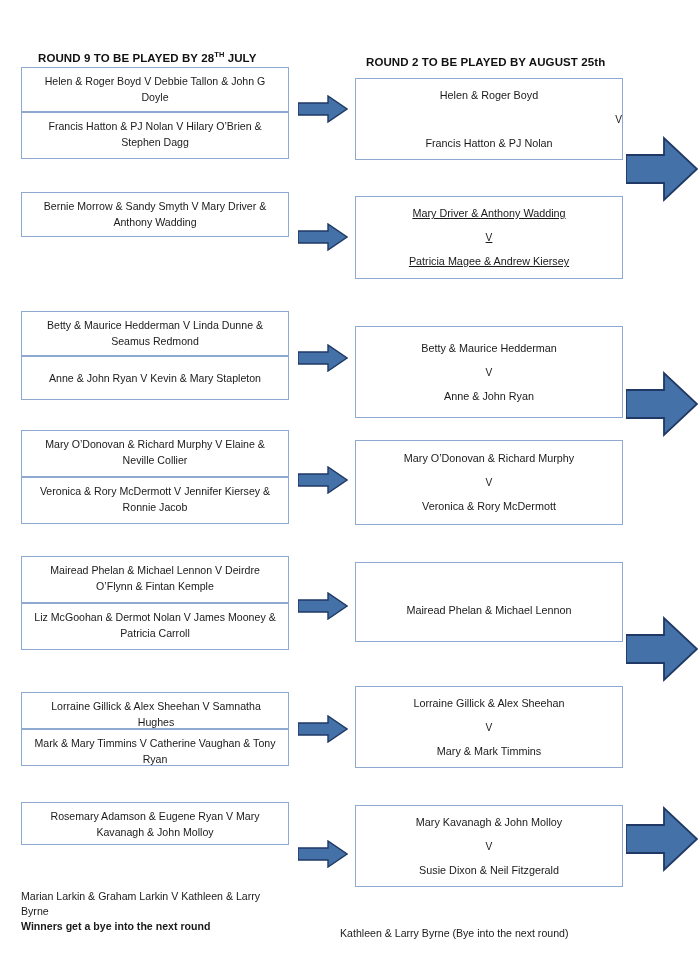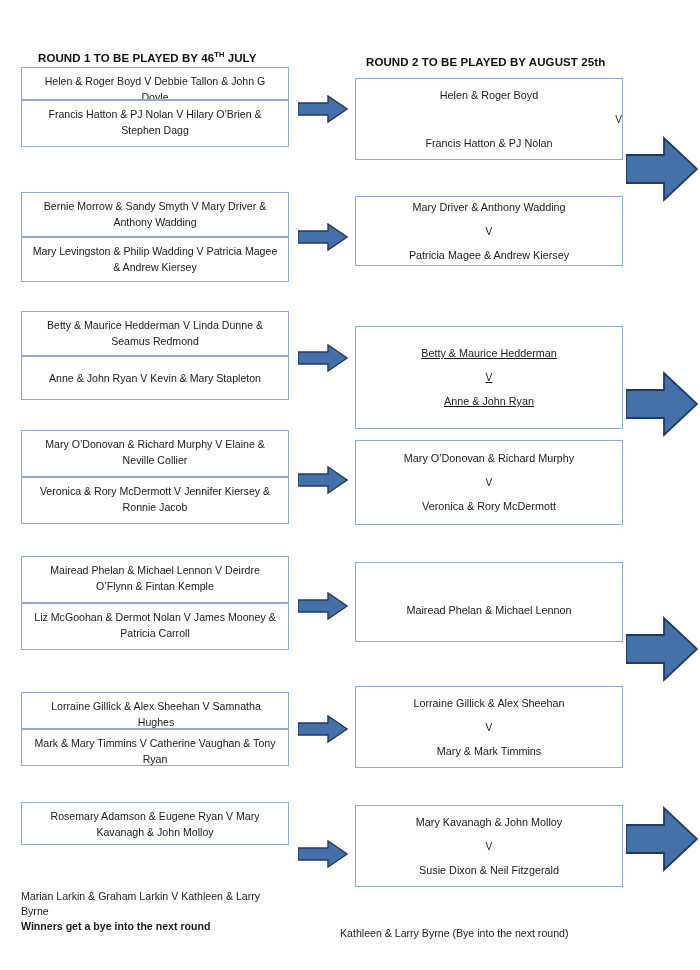--- a/index.html
+++ b/index.html
@@ -115,40 +115,37 @@
   .note.bold { font-weight: bold; }
   #note-left-overflow { left: 21px; top: 889px; width: 268px; }
   #note-left-bye { left: 21px; top: 919px; width: 268px; }
   #note-right-bye { left: 340px; top: 926px; width: 300px; text-align: left; }
 </style>
 </head>
 <body>
 
 <div class="page">
 
-  <div class="col-header" id="r1-header"><span>ROUND 1 TO BE PLAYED BY 46</span><sup>TH</sup><span> JULY</span></div>
+  <div class="col-header" id="r1-header"><span>ROUND 9 TO BE PLAYED BY 28</span><sup>TH</sup><span> JULY</span></div>
 
   <div class="col-header" id="r2-header">ROUND 2 TO BE PLAYED BY AUGUST 25th</div>
 
   <div class="r1-group" style="top:67px;">
-    <div class="r1-box" style="height:33px;">
+    <div class="r1-box" style="height:45px;">
       <div class="txt">Helen &amp; Roger Boyd V Debbie Tallon &amp; John G Doyle</div>
     </div>
     <div class="r1-box" style="height:47px;">
       <div class="txt">Francis Hatton &amp; PJ Nolan V Hilary O’Brien &amp; Stephen Dagg</div>
     </div>
   </div>
 
   <div class="r1-group" style="top:192px;">
     <div class="r1-box" style="height:45px;">
       <div class="txt">Bernie Morrow &amp; Sandy Smyth V Mary Driver &amp; Anthony Wadding</div>
     </div>
-    <div class="r1-box" style="height:45px;">
-      <div class="txt">Mary Levingston &amp; Philip Wadding V Patricia Magee &amp; Andrew Kiersey</div>
-    </div>
   </div>
 
   <div class="r1-group" style="top:311px;">
     <div class="r1-box" style="height:45px;">
       <div class="txt">Betty &amp; Maurice Hedderman V Linda Dunne &amp; Seamus Redmond</div>
     </div>
     <div class="r1-box single-center" style="height:44px;">
       <div class="txt">Anne &amp; John Ryan V Kevin &amp; Mary Stapleton</div>
     </div>
   </div>
@@ -185,27 +182,27 @@
       <div class="txt">Rosemary Adamson &amp; Eugene Ryan V Mary Kavanagh &amp; John Molloy</div>
     </div>
   </div>
 
   <div class="r2-box" style="top:78px;height:82px;align-items:flex-end;">
     <div class="r2-line">Helen &amp; Roger Boyd</div>
     <div class="r2-vs">V</div>
     <div class="r2-line">Francis Hatton &amp; PJ Nolan</div>
   </div>
 
-  <div class="r2-box" style="top:196px;height:70px;">
+  <div class="r2-box" style="top:196px;height:83px;text-decoration:underline;">
     <div class="r2-line">Mary Driver &amp; Anthony Wadding</div>
     <div class="r2-vs">V</div>
     <div class="r2-line">Patricia Magee &amp; Andrew Kiersey</div>
   </div>
 
-  <div class="r2-box" style="top:326px;height:103px;text-decoration:underline;">
+  <div class="r2-box" style="top:326px;height:92px;">
     <div class="r2-line">Betty &amp; Maurice Hedderman</div>
     <div class="r2-vs">V</div>
     <div class="r2-line">Anne &amp; John Ryan</div>
   </div>
 
   <div class="r2-box" style="top:440px;height:85px;">
     <div class="r2-line">Mary O’Donovan &amp; Richard Murphy</div>
     <div class="r2-vs">V</div>
     <div class="r2-line">Veronica &amp; Rory McDermott</div>
   </div>

